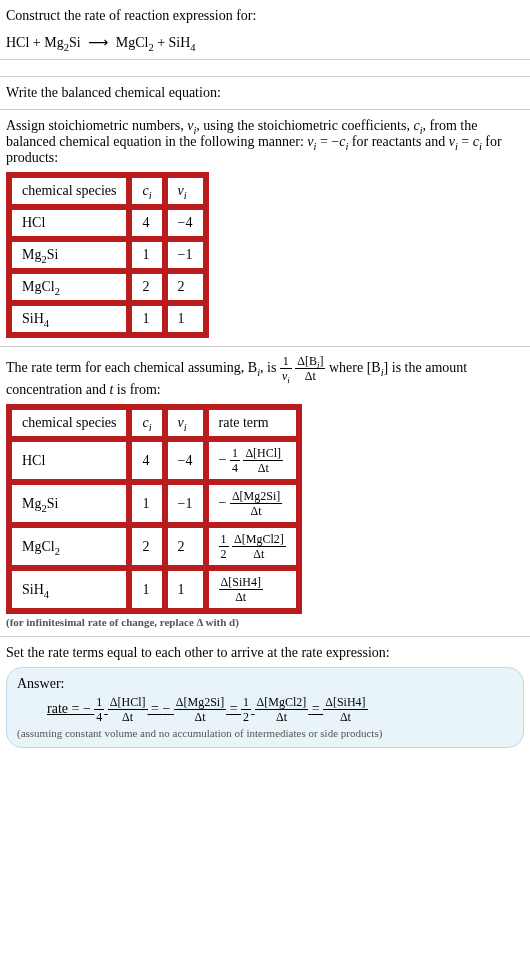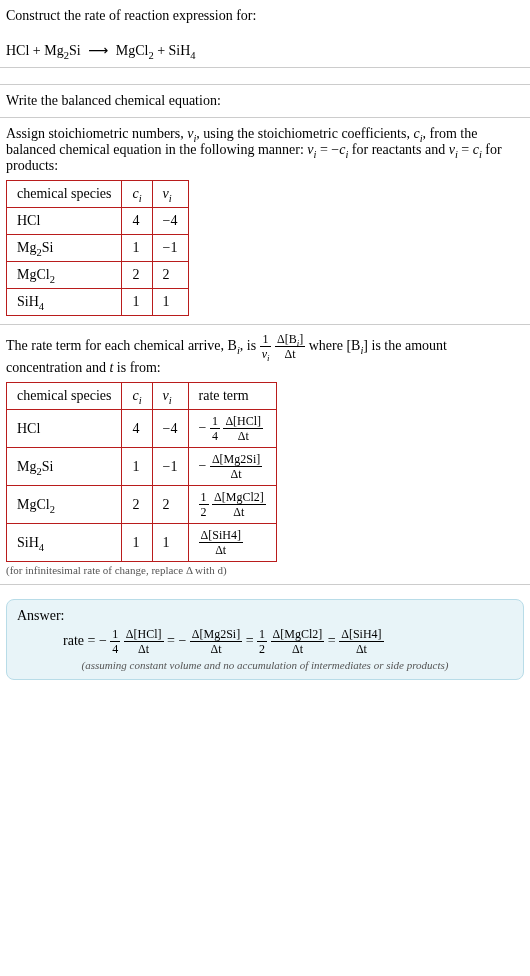--- a/index.html
+++ b/index.html
@@ -12,21 +12,21 @@
     width: 530px;
   }
   .section {
     padding: 8px 6px;
     border-bottom: 1px solid #ccc;
   }
   .section:last-child {
     border-bottom: none;
   }
   .title-line {
-    margin-bottom: 18px;
+    margin-bottom: 10px;
   }
   .equation {
     font-family: Georgia, serif;
   }
   sub {
     font-size: 0.75em;
     vertical-align: sub;
     line-height: 0;
   }
   .arrow {
@@ -37,21 +37,21 @@
     margin: 2px 0 0 0;
   }
   .plan-item {
     margin: 1px 0;
   }
   table.data {
     border-collapse: collapse;
     margin-top: 6px;
   }
   table.data th, table.data td {
-    border: 1px solid #b91c1c;
+    border: 6px solid #b91c1c;
     padding: 5px 10px;
     text-align: left;
     font-weight: normal;
     font-size: 14px;
   }
   table.data th {
     background: #fff;
   }
   .frac {
     display: inline-block;
@@ -66,40 +66,41 @@
     padding: 0 2px 1px 2px;
   }
   .frac .den {
     display: block;
     padding: 1px 2px 0 2px;
   }
   .small-note {
     font-size: 11px;
     color: #555;
     margin-top: 2px;
+    font-weight: bold;
   }
   .answer-box {
     background: #e8f4f8;
     border: 1px solid #b8dce8;
-    border-radius: 8px;
+    border-radius: 16px;
     padding: 8px 10px;
     margin-top: 6px;
   }
   .answer-label {
     margin-bottom: 4px;
   }
   .answer-content {
-    margin-left: 46px;
+    margin-left: 30px;
+    text-decoration: underline;
   }
   .answer-note {
     font-size: 11px;
     color: #555;
-    text-align: center;
+    text-align: left;
     margin-top: 4px;
-    font-style: italic;
   }
   .negfrac {
     white-space: nowrap;
   }
 </style>
 </head>
 <body>
 
 <div class="section">
   <div class="title-line">Construct the rate of reaction expression for:</div>
@@ -147,21 +148,21 @@
       <td>SiH<sub>4</sub></td>
       <td>1</td>
       <td>1</td>
     </tr>
   </tbody>
     </table>
 </div>
 
 <div class="section">
   <div>
-    <span>The rate term for each chemical arrive, B</span><sub><i>i</i></sub><span>, is </span>
+    <span>The rate term for each chemical assuming, B</span><sub><i>i</i></sub><span>, is </span>
     <span class="frac"><span class="num">1</span><span class="den"><i><span>ν</span><sub>i</sub></i></span></span>
     <span class="frac"><span class="num"><span>Δ[B</span><sub><i>i</i></sub><span>]</span></span><span class="den"><span>Δt</span></span></span>
     <span> where [B</span><sub><i>i</i></sub><span>] is the amount concentration and </span><i>t</i><span> is from:</span>
   </div>
 
   <table class="data">
     <tbody>
         <tr>
       <th>chemical species</th>
       <th><i>c<sub>i</sub></i></th>
@@ -209,20 +210,21 @@
       <td>
         <span class="frac"><span class="num">Δ[SiH4]</span><span class="den">Δt</span></span>
       </td>
     </tr>
   </tbody>
     </table>
   <div class="small-note">(for infinitesimal rate of change, replace Δ with d)</div>
 </div>
 
 <div class="section" style="border-bottom:none;">
+  <div>Set the rate terms equal to each other to arrive at the rate expression:</div>
   <div class="answer-box">
     <div class="answer-label">Answer:</div>
     <div class="answer-content">
       <span>rate = </span>
       <span class="negfrac">
         <span>−</span>
         <span class="frac"><span class="num">1</span><span class="den">4</span></span>
         <span class="frac"><span class="num">Δ[HCl]</span><span class="den">Δt</span></span>
       </span>
       <span> = </span>

